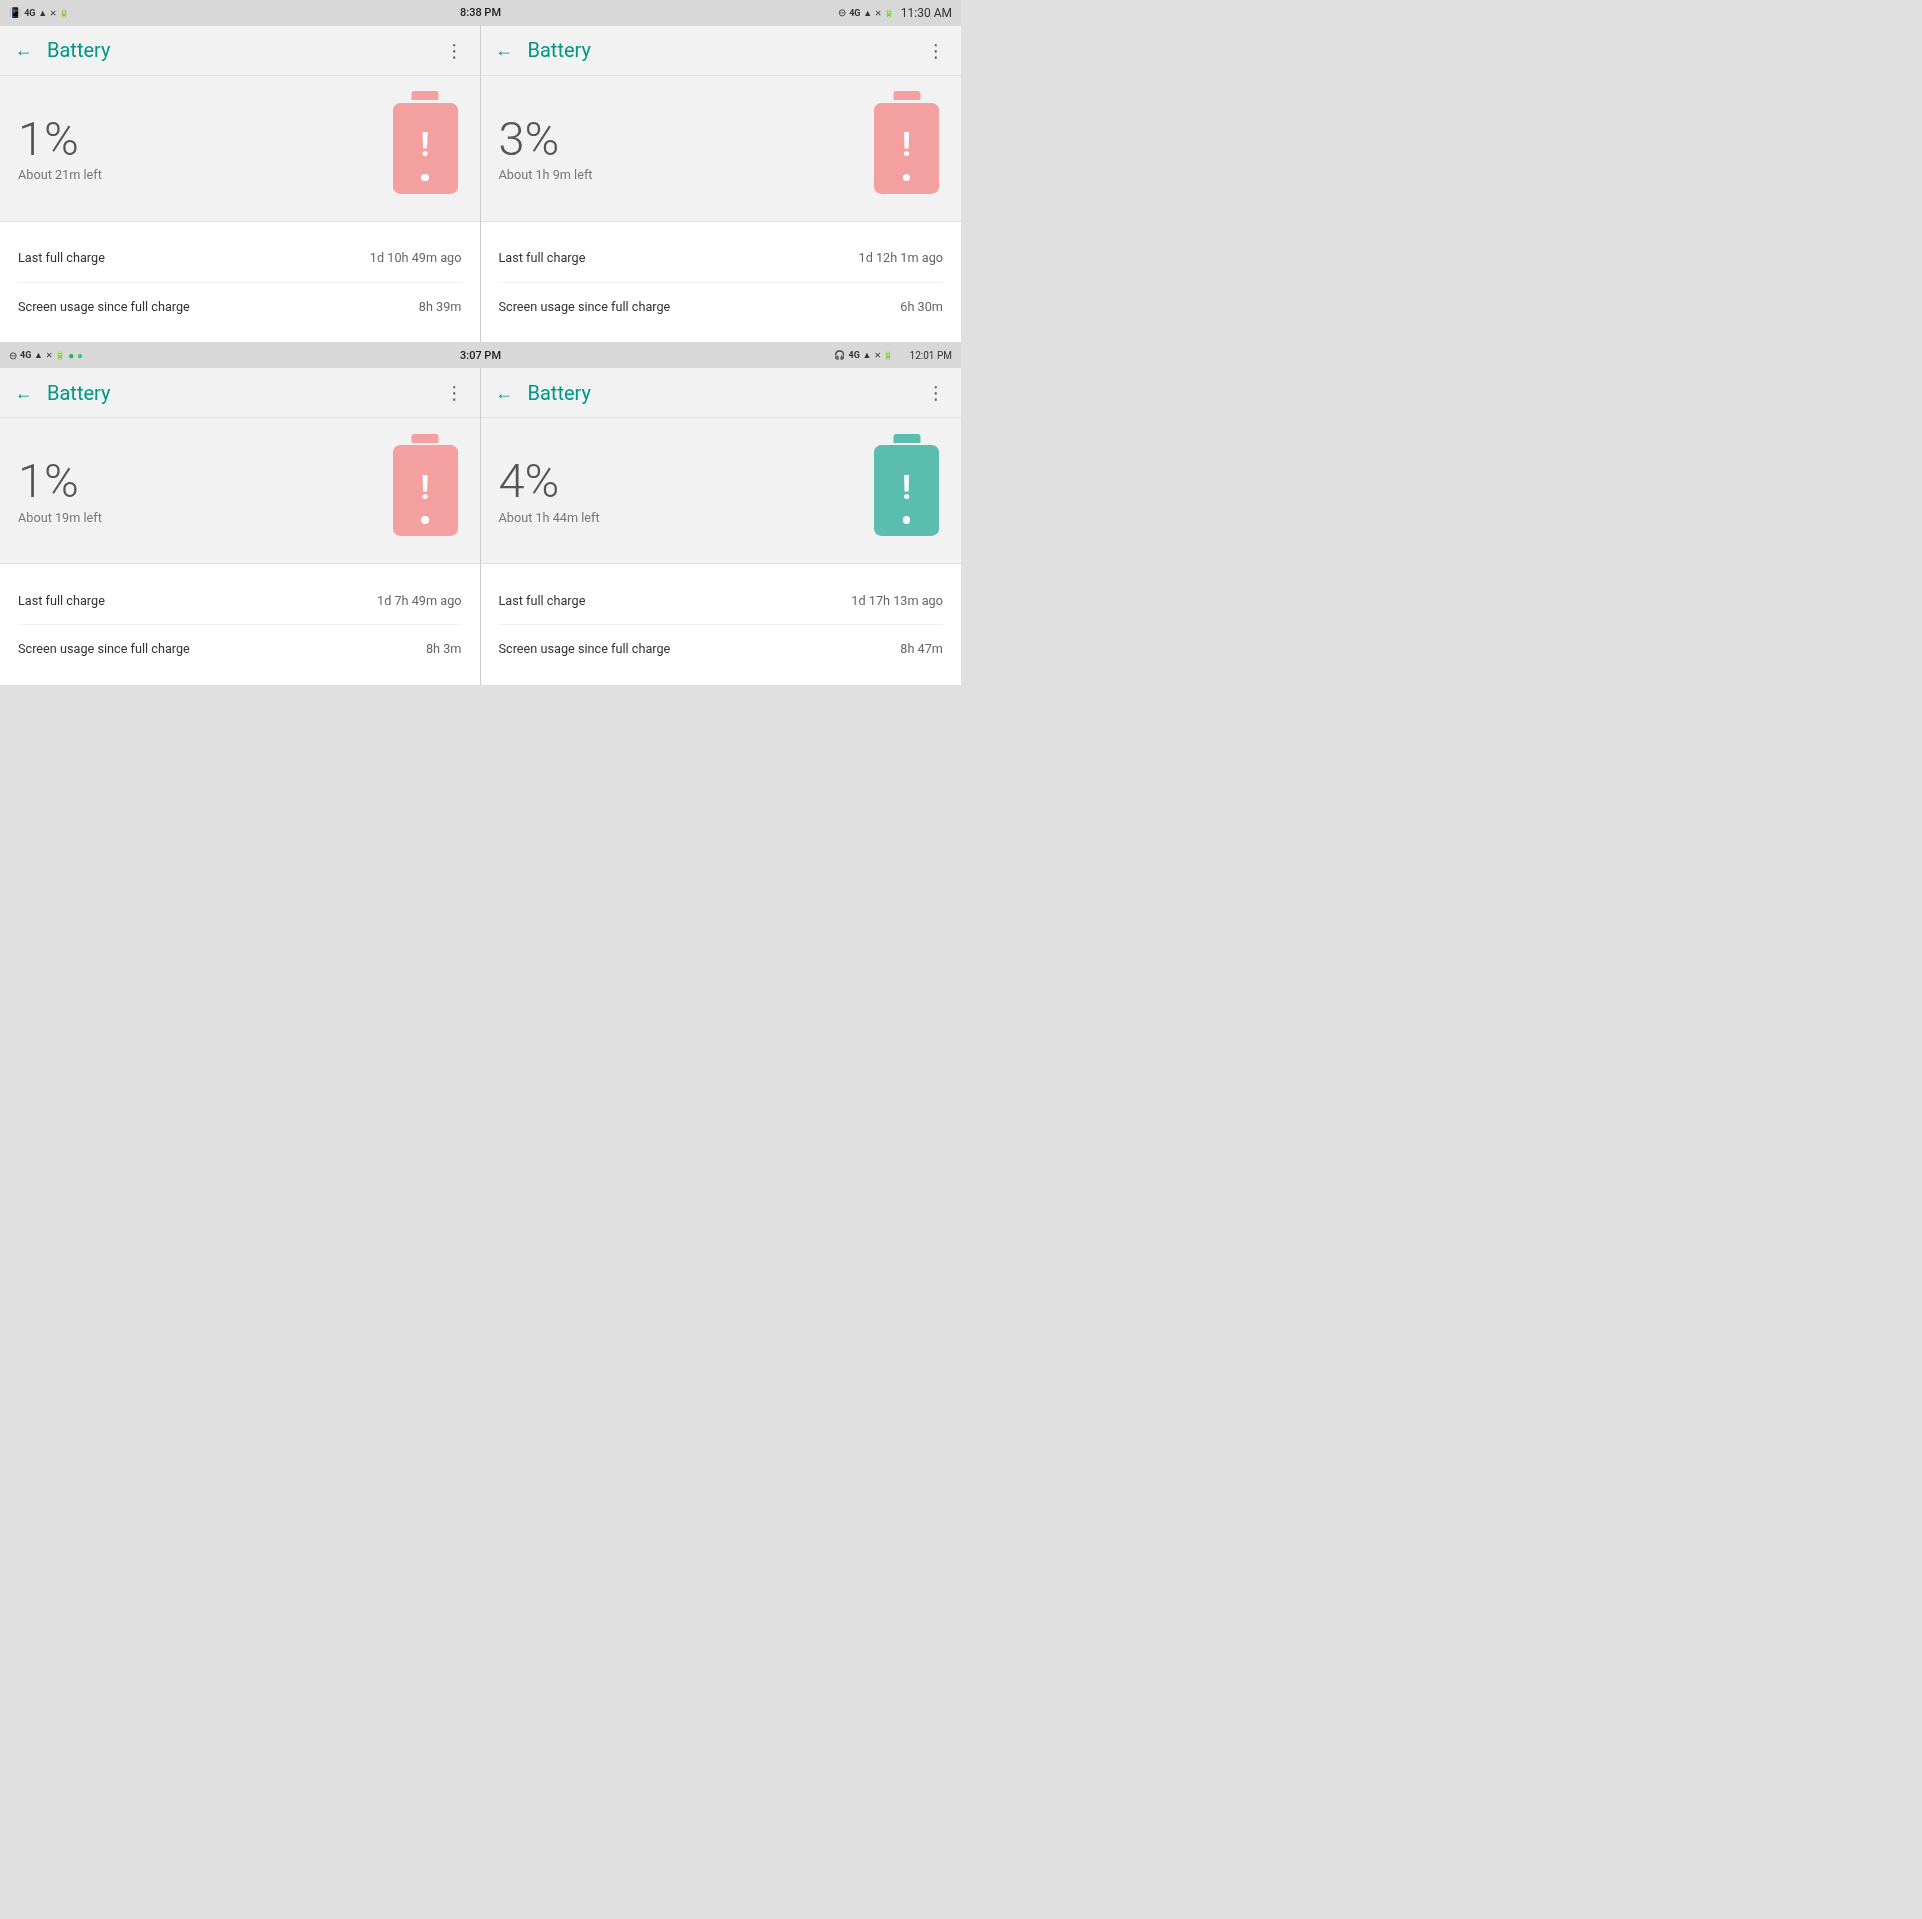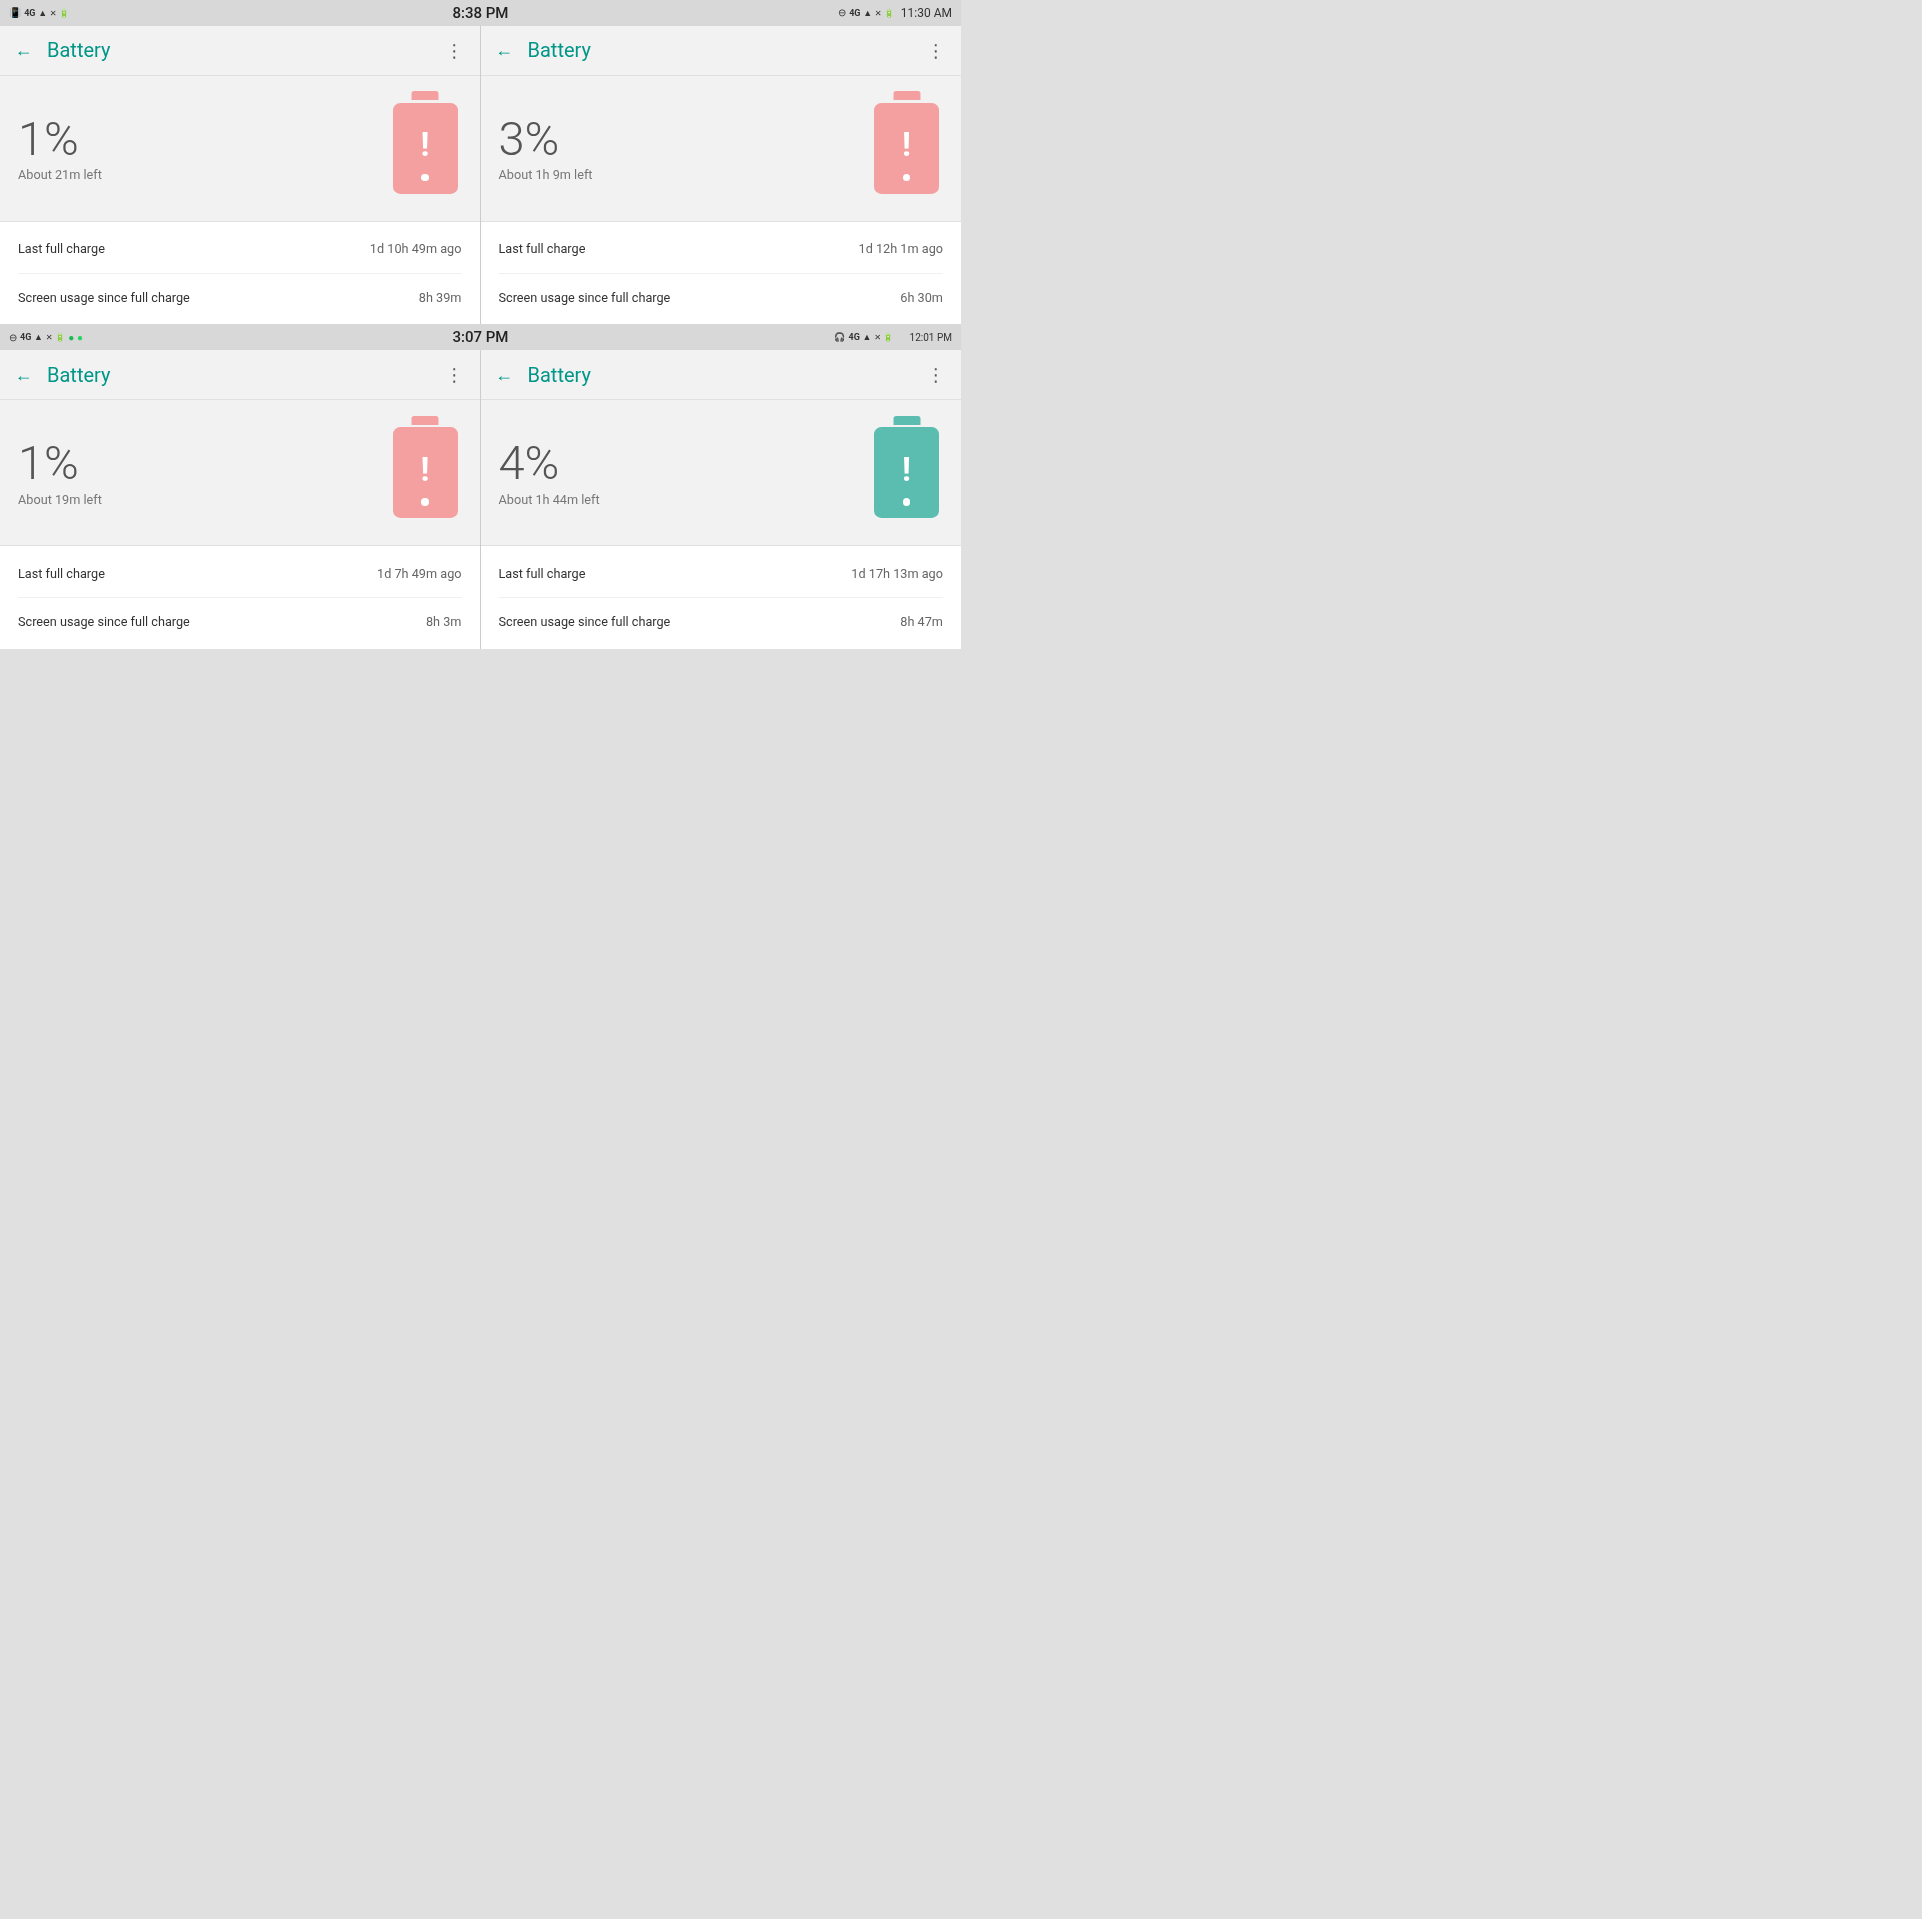--- a/index.html
+++ b/index.html
@@ -23,21 +23,21 @@
     }
     .status-bar .left-icons {
       position: absolute;
       left: 9px;
       display: flex;
       align-items: center;
       gap: 2.7px;
       font-size: 10px;
     }
     .status-bar .center-time {
-      font-size: 15px;
+      font-size: 11px;
       font-weight: 500;
       color: #222;
     }
     .status-bar .right-icons {
       position: absolute;
       right: 9px;
       display: flex;
       align-items: center;
       gap: 2.7px;
       font-size: 10px;
@@ -158,21 +158,21 @@
       position: absolute;
       bottom: 12.7px;
       width: 7.3px;
       height: 7.3px;
       background: white;
       border-radius: 50%;
     }
 
     .details-section {
       background: white;
-      padding: 3px 18px;
+      padding: 12px 18px;
       border-top: 0.9px solid #e0e0e0;
     }
     .detail-row {
       display: flex;
       align-items: center;
       justify-content: space-between;
       padding: 16.4px 0;
       border-bottom: 0.9px solid #f0f0f0;
       font-size: 12.7px;
     }

